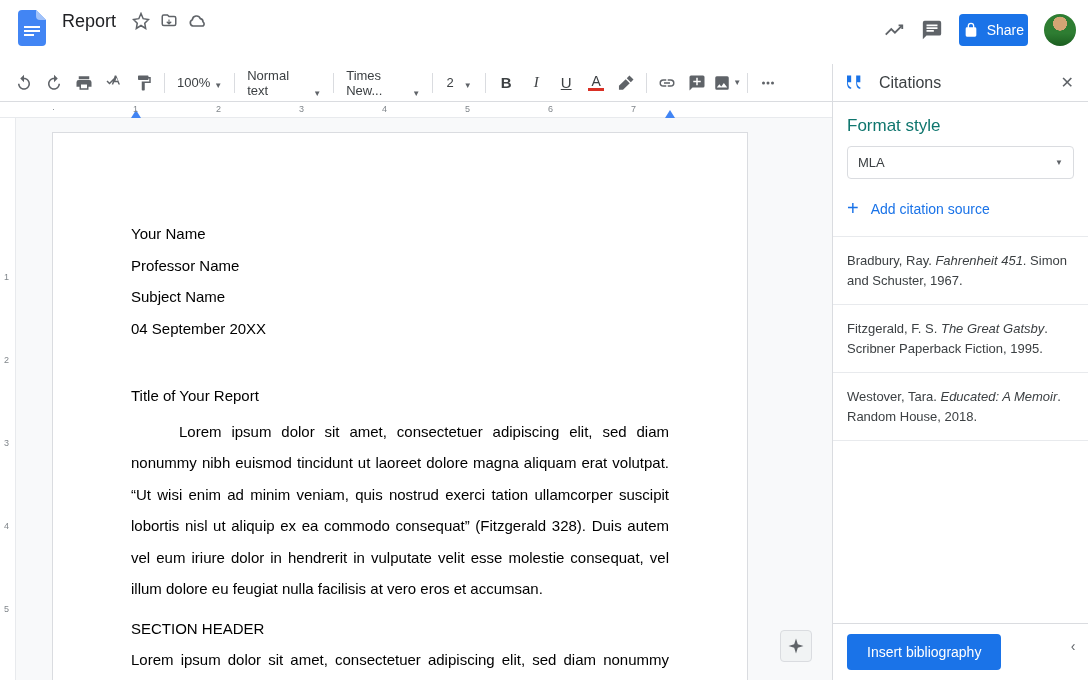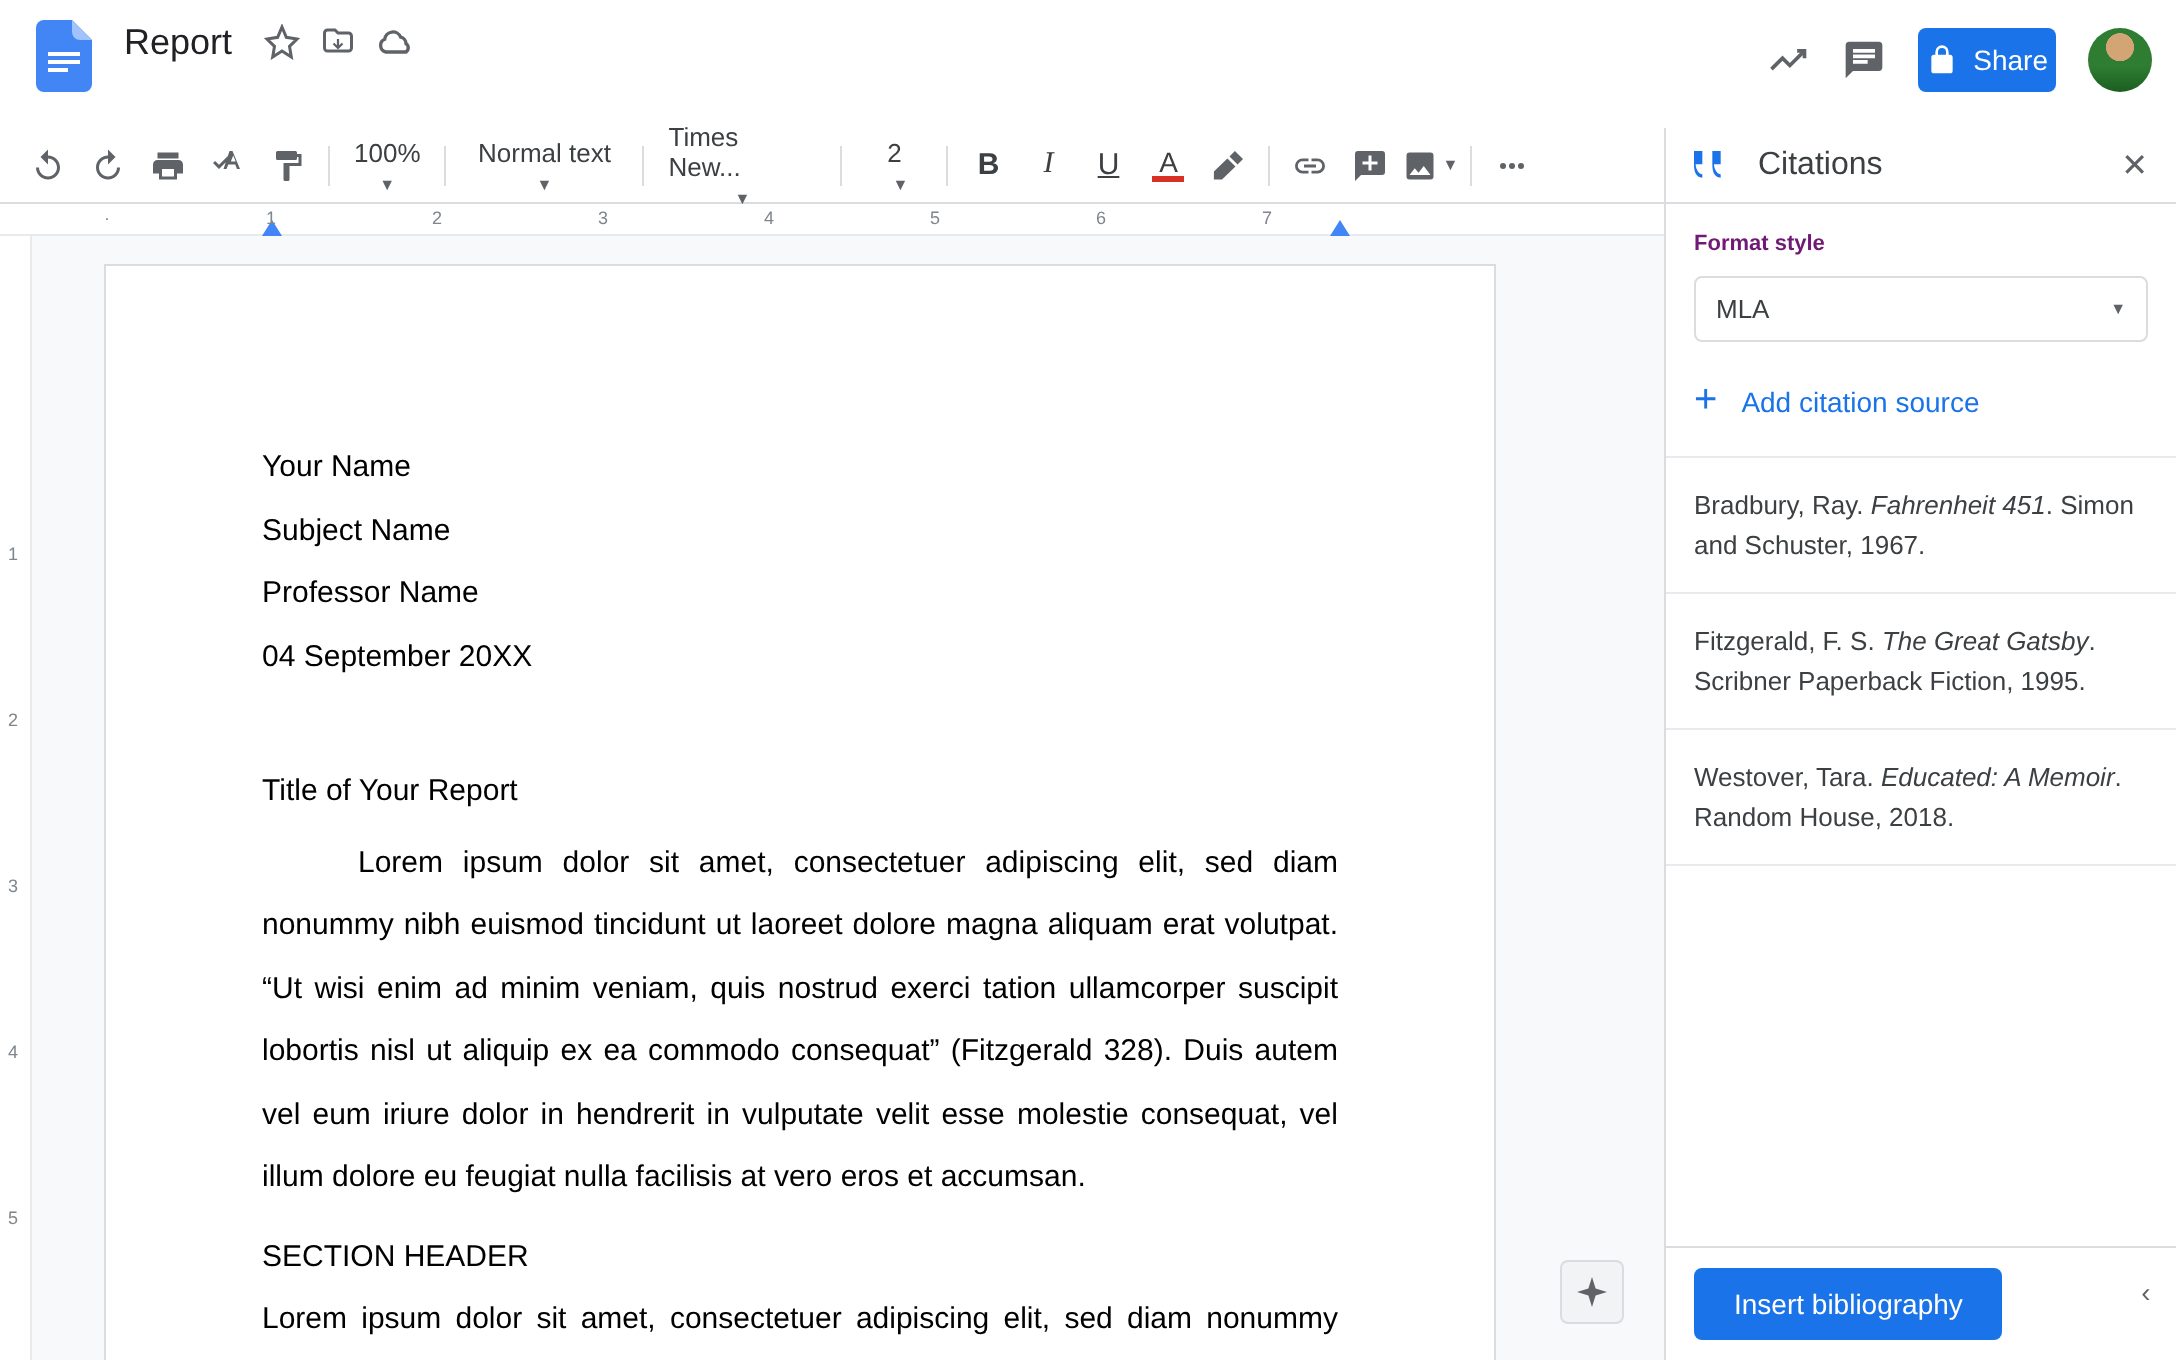--- a/index.html
+++ b/index.html
@@ -15,42 +15,42 @@
 .menu-item { padding:4px 7px; cursor:pointer; border-radius:4px; }
 .last-edit { color:#5f6368; text-decoration:underline; margin-left:10px; cursor:pointer; }
 .header-right { display:flex; align-items:center; gap:16px; padding-top:6px; }
 .hdr-icon { color:#5f6368; cursor:pointer; display:flex; align-items:center; }
 .share-btn { background:#1a73e8; color:#fff; border:none; border-radius:4px; padding:8px 4px; font-size:14px; font-weight:500; display:flex; align-items:center; gap:8px; cursor:pointer; }
 .avatar { width:32px; height:32px; border-radius:50%; background:linear-gradient(135deg,#8bc34a,#4caf50); cursor:pointer; overflow:hidden; }
 .avatar-inner{width:100%;height:100%;background:radial-gradient(circle at 50% 30%,#d4a574 0%,#d4a574 25%,transparent 26%),linear-gradient(180deg,#2e7d32 60%,#1b5e20 100%);}
 .toolbar { height:38px; border-bottom:1px solid #dadce0; display:flex; align-items:center; padding:0 10px; gap:2px; font-size:13px; color:#5f6368; }
 .tb-icon { width:28px; height:28px; display:flex; align-items:center; justify-content:center; cursor:pointer; border-radius:4px; }
 .tb-sep { width:1px; height:20px; background:#dadce0; margin:0 4px; }
-.tb-select { display:flex; align-items:center; gap:4px; padding:4px 6px; cursor:pointer; border-radius:4px; font-size:13px; color:#3c4043;flex-direction:column; }
+.tb-select { display:flex; align-items:flex-end; gap:4px; padding:4px 6px; cursor:pointer; border-radius:4px; font-size:13px; color:#3c4043; }
 .chev { font-size:8px; color:#5f6368; }
 .toolbar-right { margin-left:auto; display:flex; align-items:center; gap:8px; padding-right:6px; }
 .content-area { position:absolute; top:102px; left:0; right:256px; bottom:0; background:#f8f9fa; overflow:hidden; }
 .ruler { height:16px; background:#fff; border-bottom:1px solid #e8eaed; position:relative; font-size:9px; color:#80868b; }
 .ruler-mark { position:absolute; top:2px; }
 .ruler-indent { position:absolute; top:8px; }
 .page { position:absolute; top:30px; left:52px; width:696px; min-height:900px; background:#fff; border:1px solid #dadce0; padding:85px 78px; font-family:"Times New Roman",serif; font-size:15px; color:#000; line-height:2.1; }
 .page p { margin:0; }
 .page .title-center { margin-top:36px; margin-bottom:4px; }
 .page .indent { text-indent:48px; text-align:justify; }
 .page .section-hdr { margin-top:8px; }
 .vruler { position:absolute; left:0; top:16px; width:16px; bottom:0; background:#fff; border-right:1px solid #e8eaed; }
 .vr-mark{position:absolute;left:4px;font-size:9px;color:#80868b;}
 .sidebar { position:absolute; top:64px; right:0; width:256px; bottom:0; border-left:1px solid #dadce0; background:#fff; display:flex; flex-direction:column; }
 .sb-header { height:38px; border-bottom:1px solid #dadce0; display:flex; align-items:center; padding:0 14px; gap:12px; }
 .sb-quote { color:#1a73e8; font-size:18px; display:flex; }
 .sb-title { font-size:16px; color:#3c4043; flex:1; }
 .sb-close { color:#5f6368; cursor:pointer; font-size:16px; }
 .sb-body { flex:1; overflow:auto; }
 .sb-section { padding:14px 14px 16px 14px; border-bottom:1px solid #e8eaed; }
-.sb-label { font-size:11px; color:#701a75; font-weight:700; margin-bottom:10px; }
+.sb-label { font-size:17px; color:#0f766e; font-weight:400; margin-bottom:10px; }
 .sb-select-box { border:1px solid #dadce0; border-radius:4px; padding:8px 10px; font-size:13px; color:#3c4043; display:flex; justify-content:space-between; align-items:center; cursor:pointer; margin-bottom:18px;text-align:center; }
 .add-source { color:#1a73e8; font-size:14px; font-weight:500; display:flex; align-items:center; gap:12px; cursor:pointer; }
 .add-source .plus { font-size:20px; font-weight:400; }
 .citation-item { padding:14px; border-bottom:1px solid #e8eaed; font-size:13px; color:#3c4043; line-height:1.5; }
 .citation-item em { }
 .sb-footer { padding:10px 14px; border-top:1px solid #dadce0; }
 .insert-bib-btn { background:#1a73e8; color:#fff; border:none; border-radius:4px; padding:10px 20px; font-size:14px; font-weight:500; cursor:pointer; }
 .explore-btn { position:absolute; bottom:18px; right:276px; width:32px; height:32px; background:#f1f3f4; border:1px solid #dadce0; border-radius:4px; display:flex; align-items:center; justify-content:center; cursor:pointer; color:#5f6368; }
 .side-chev { position:absolute; bottom:18px; right:4px; width:22px; height:32px; display:flex; align-items:center; justify-content:center; cursor:pointer; color:#5f6368; font-size:14px; }
 </style>
@@ -240,22 +240,22 @@
   </div>
   <div class="vruler">
     <span class="vr-mark" style="top:154px">1</span>
     <span class="vr-mark" style="top:237px">2</span>
     <span class="vr-mark" style="top:320px">3</span>
     <span class="vr-mark" style="top:403px">4</span>
     <span class="vr-mark" style="top:486px">5</span>
   </div>
   <div class="page">
     <p>Your Name</p>
+    <p>Professor Name</p>
     <p>Subject Name</p>
-    <p>Professor Name</p>
     <p>04 September 20XX</p>
     <p class="title-center">Title of Your Report</p>
     <p class="indent">Lorem ipsum dolor sit amet, consectetuer adipiscing elit, sed diam nonummy nibh euismod tincidunt ut laoreet dolore magna aliquam erat volutpat. “Ut wisi enim ad minim veniam, quis nostrud exerci tation ullamcorper suscipit lobortis nisl ut aliquip ex ea commodo consequat” (Fitzgerald 328). Duis autem vel eum iriure dolor in hendrerit in vulputate velit esse molestie consequat, vel illum dolore eu feugiat nulla facilisis at vero eros et accumsan.</p>
     <p class="section-hdr">SECTION HEADER</p>
     <p style="text-align:justify">Lorem ipsum dolor sit amet, consectetuer adipiscing elit, sed diam nonummy nibh euismod tincidunt ut laoreet dolore magna aliquam erat volutpat. Duis autem vel eum iriure dolor in hendrerit in vulputate velit esse molestie consequat, vel illum dolore eu feugiat nulla facilisis at</p>
   </div>
 </div>
 
 <div class="sidebar">
   <div class="sb-header">

